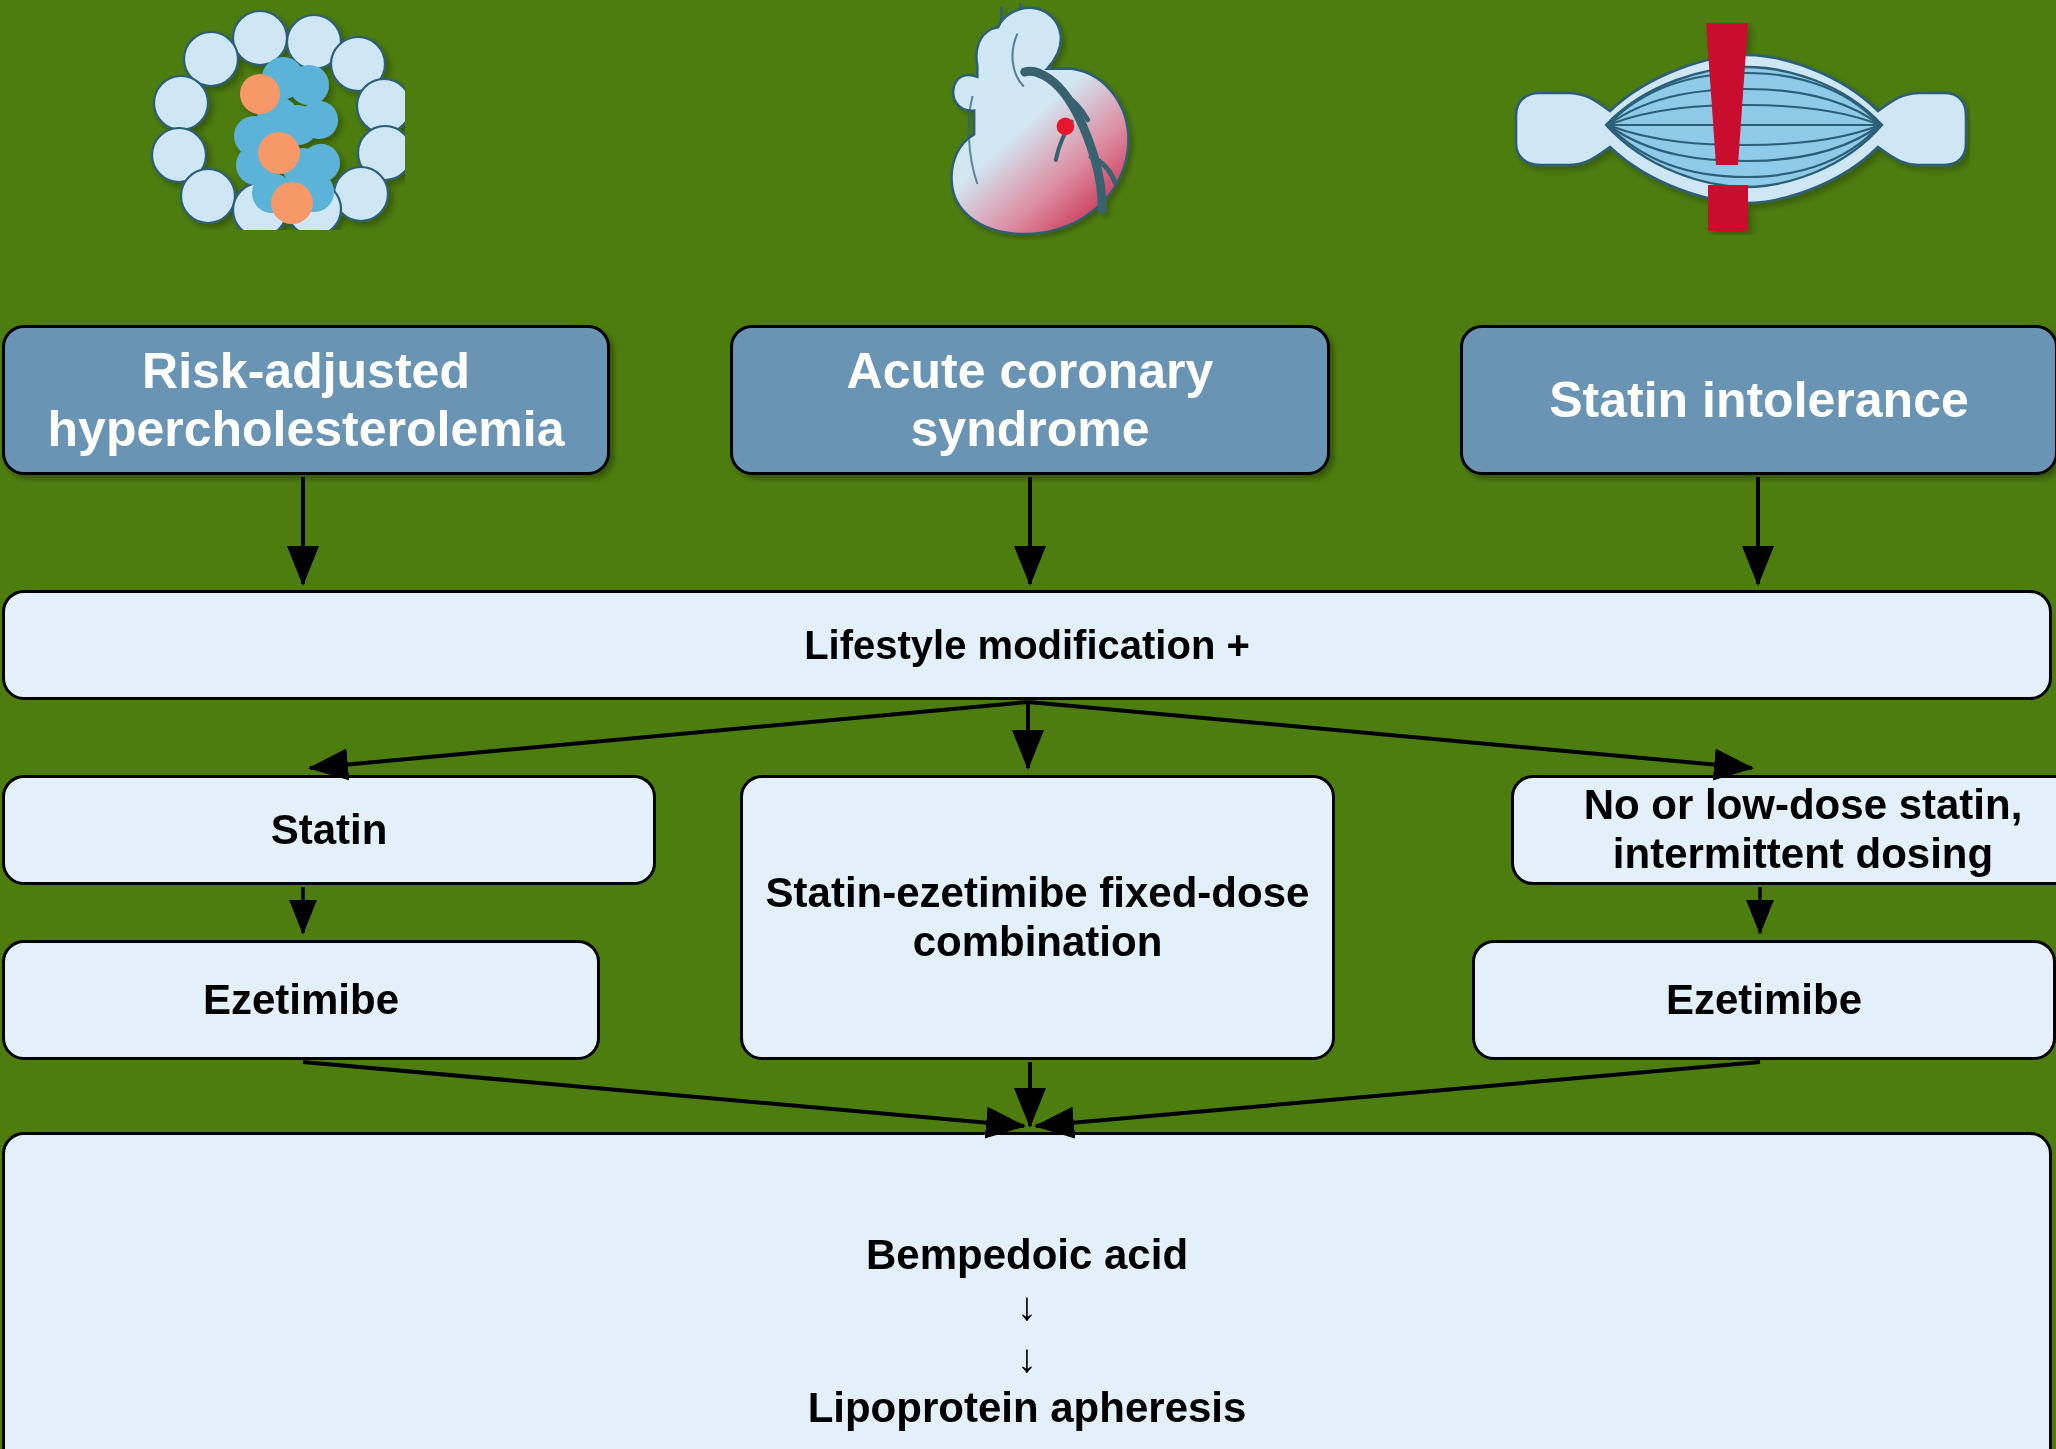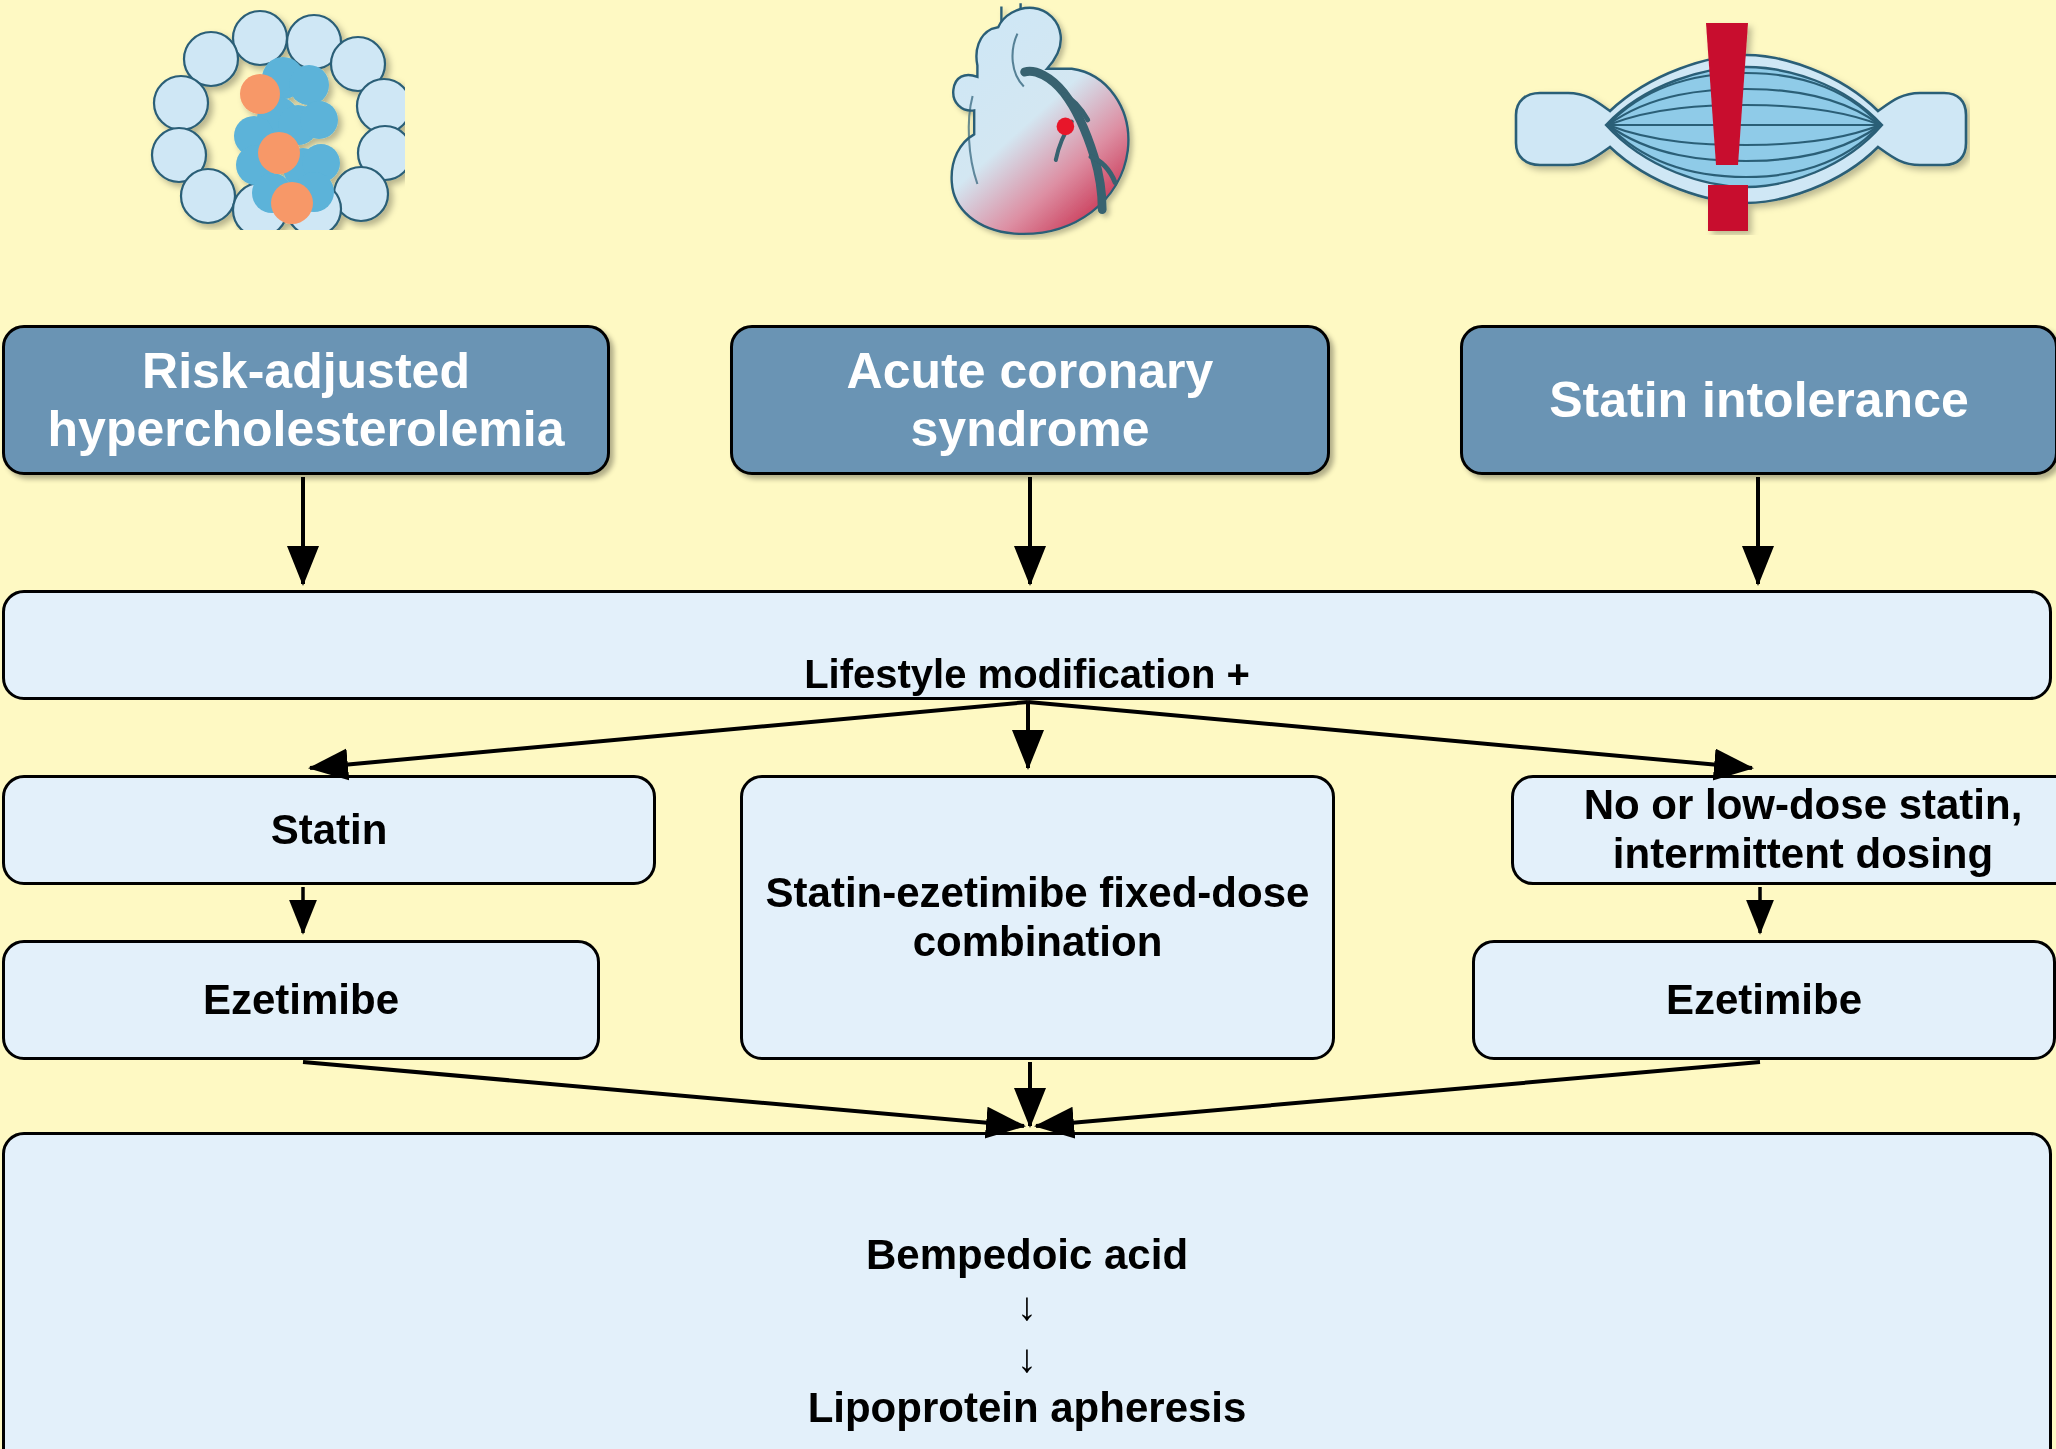--- a/index.html
+++ b/index.html
@@ -7,21 +7,21 @@
     padding: 0;
     background: #ffffff;
   }
   body {
     font-family: "Liberation Sans", sans-serif;
   }
   #stage {
     position: relative;
     width: 2056px;
     height: 1449px;
-    background: #fef9c3;
+    background: #4d7c0f;
     overflow: hidden;
   }
   .icon-wrap {
     position: absolute;
   }
   .box {
     position: absolute;
     box-sizing: border-box;
     display: flex;
     align-items: center;
@@ -203,21 +203,21 @@
   </div>
 
   <div class="box box-header" style="left:730px; top:325px; width:600px; height:150px;">
     <span>Acute coronary syndrome</span>
   </div>
 
   <div class="box box-header" style="left:1460px; top:325px; width:598px; height:150px;">
     <span>Statin intolerance</span>
   </div>
 
-  <div class="box box-light band" style="left:2px; top:590px; width:2050px; height:110px;align-items:flex-end;">
+  <div class="box box-light band" style="left:2px; top:590px; width:2050px; height:110px;">
     <span>Lifestyle modification +</span>
   </div>
 
   <div class="box box-light" style="left:2px; top:775px; width:654px; height:110px;">
     <span>Statin</span>
   </div>
 
   <div class="box box-light" style="left:2px; top:940px; width:598px; height:120px;">
     <span>Ezetimibe</span>
   </div>

